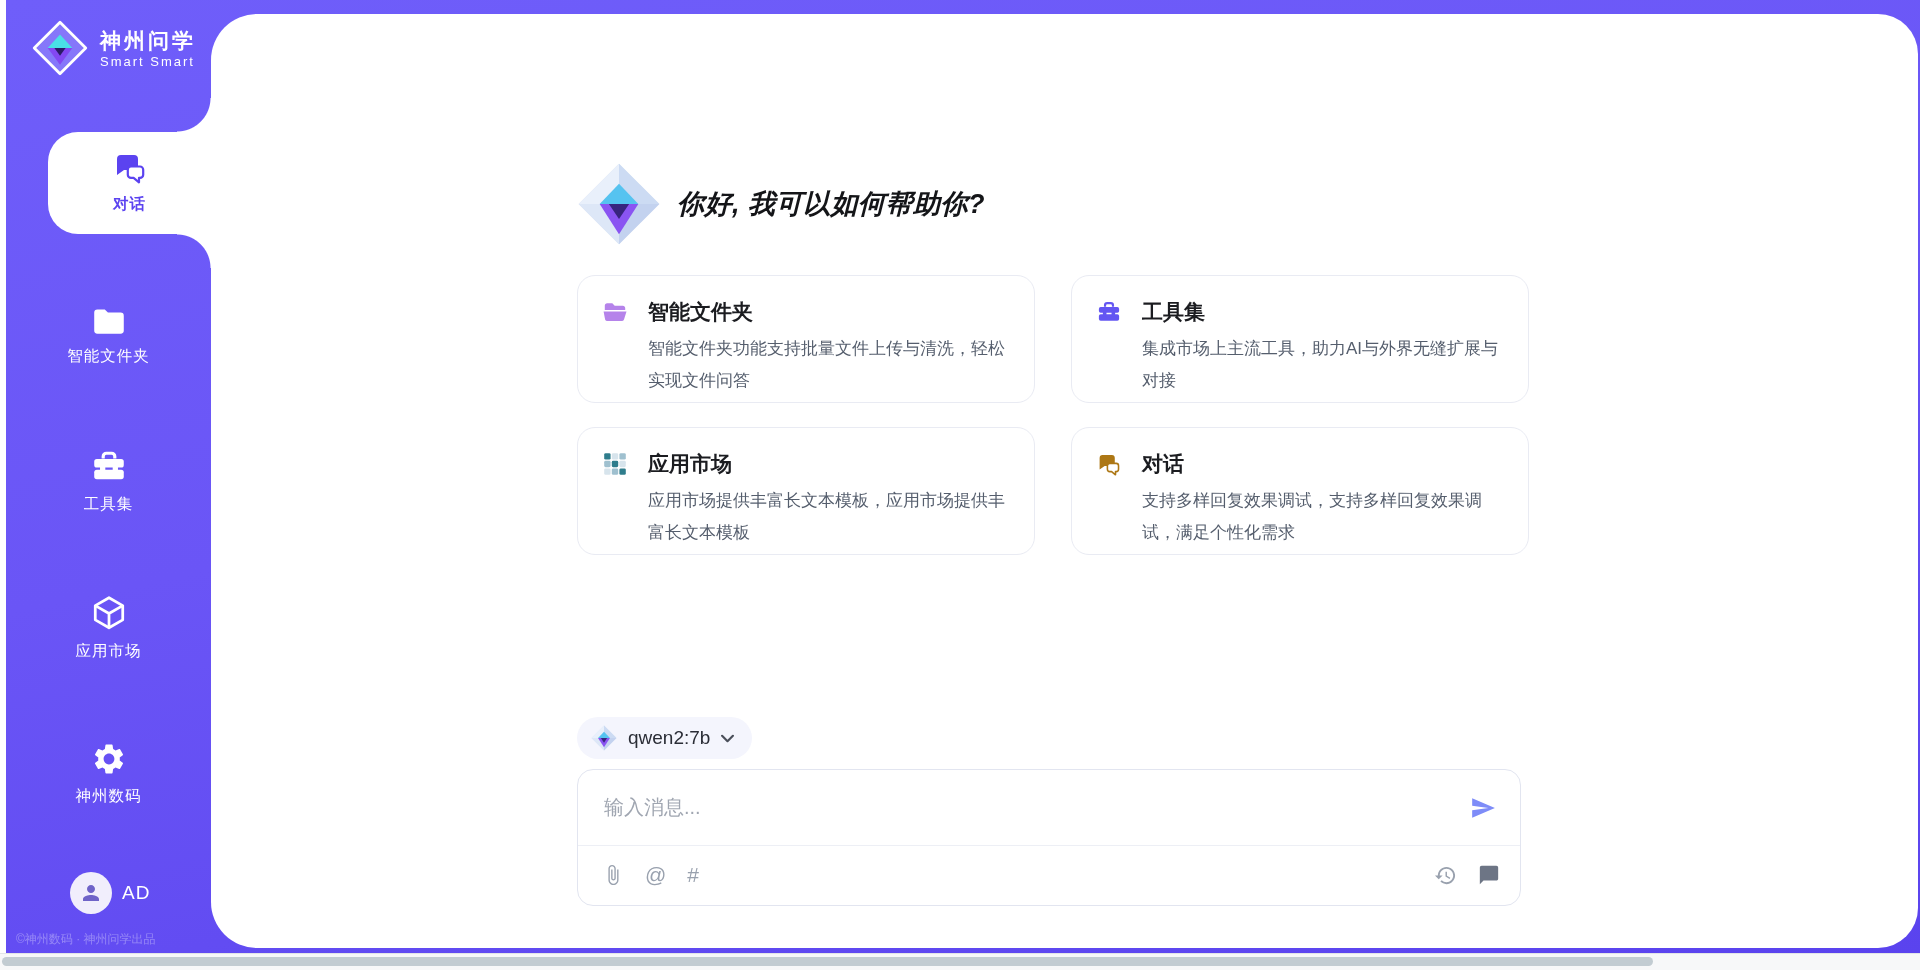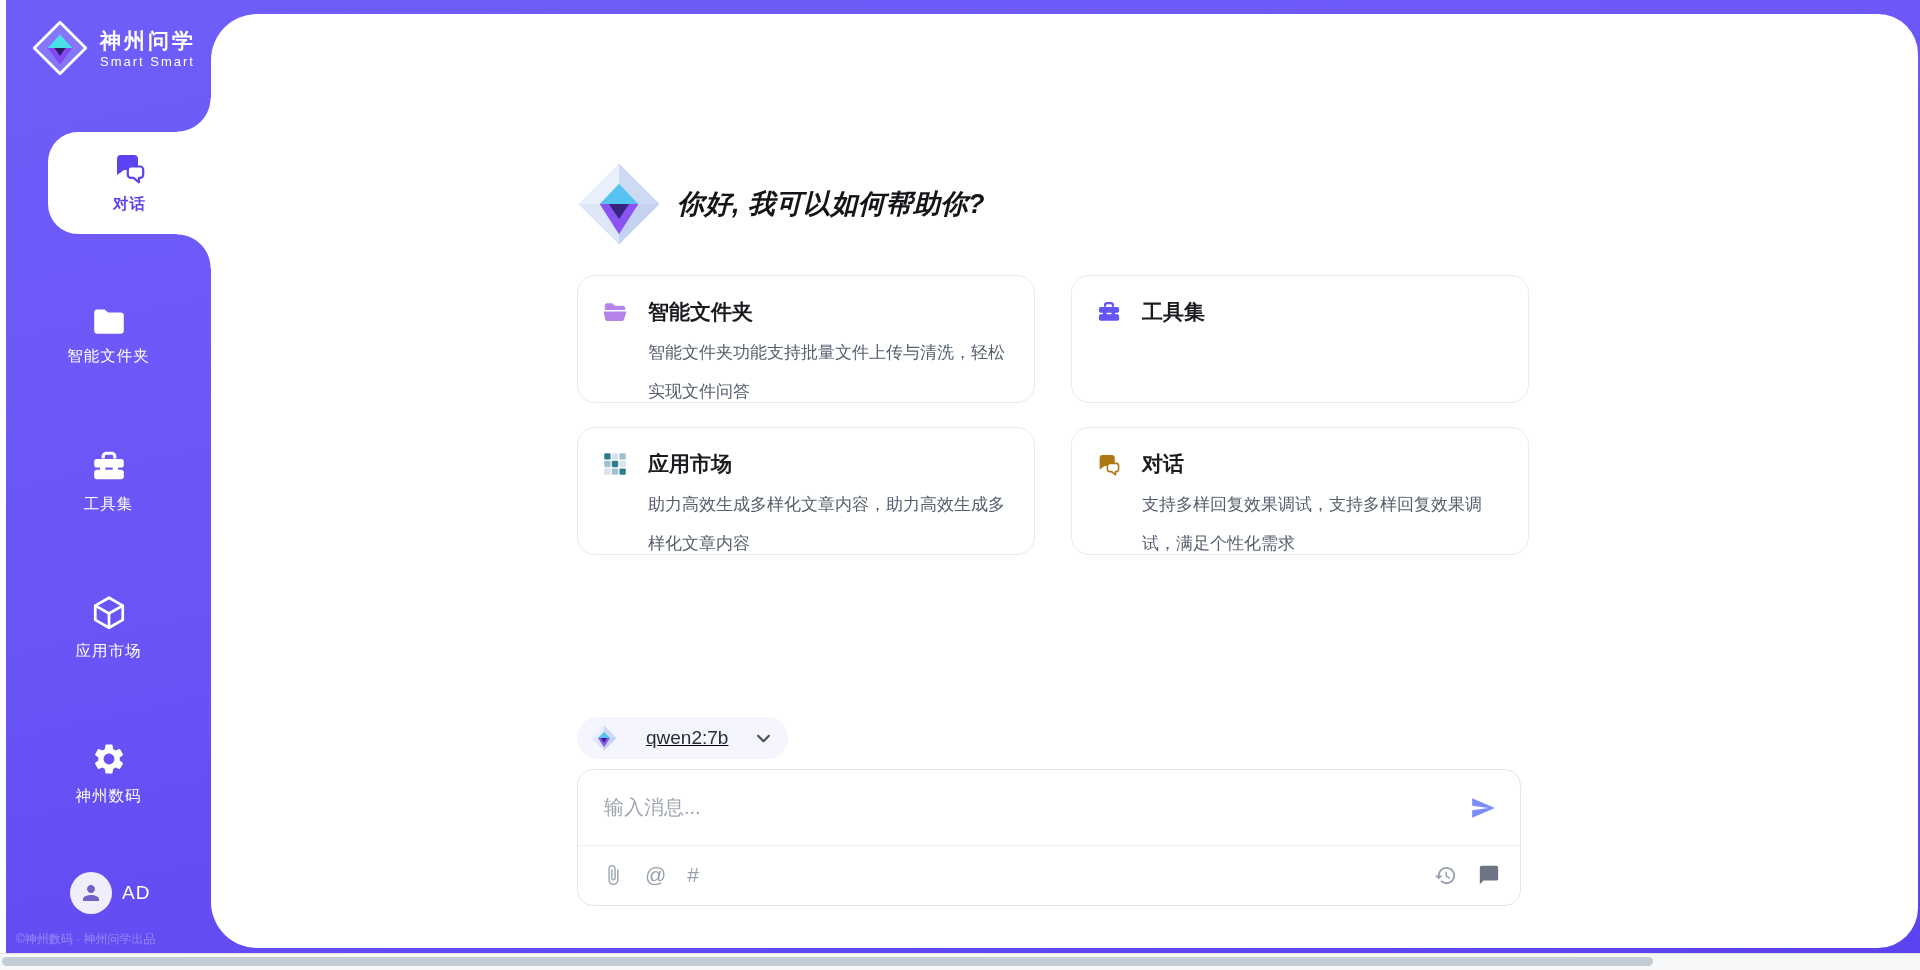--- a/index.html
+++ b/index.html
@@ -42,28 +42,28 @@
   .greet-gem{width:84px;height:84px;}
   .greet-title{margin:0;font-size:27px;font-weight:700;color:#141518;letter-spacing:.5px;}
 
   .cards{position:absolute;left:366px;top:261px;width:944px;display:grid;
     grid-template-columns:1fr 1fr;gap:24px 36px;}
   .card{box-sizing:border-box;background:#fff;border:1px solid #e9ebf3;border-radius:18px;
     padding:22px 24px 16px 24px;height:128px;cursor:pointer;}
   .card-head{display:flex;align-items:center;gap:20px;}
   .card-icon{display:flex;width:26px;justify-content:center;}
   .card-title{margin:0;font-size:21px;font-weight:700;color:#1b1c20;}
-  .card-desc{margin:7px 0 0 46px;width:362px;font-size:17px;line-height:39px;color:#555e6d;}
+  .card-desc{margin:7px 0 0 46px;width:362px;font-size:17px;line-height:32px;color:#555e6d;}
   .ic-folder-open{color:#b583ea;}
   .ic-toolbox{color:#6356f2;}
   .ic-chat-gold{color:#ad7714;}
 
   .model-pill{position:absolute;left:366px;top:703px;height:42px;display:inline-flex;align-items:center;
-    gap:29px;padding:0 18px 0 14px;background:#f4f5fd;border:none;border-radius:21px;cursor:pointer;
-    font-family:inherit;text-decoration:underline;}
+    gap:11px;padding:0 18px 0 14px;background:#f4f5fd;border:none;border-radius:21px;cursor:pointer;
+    font-family:inherit;}
   .pill-gem{width:26px;height:26px;}
   .pill-label{font-size:19px;color:#2a2d36;}
 
   .composer{position:absolute;left:366px;top:755px;width:944px;height:137px;box-sizing:border-box;
     border:1.5px solid #e2e5f0;border-radius:16px;background:#fff;}
   .composer-top{display:flex;align-items:center;height:76px;padding:0 20px 0 24px;
     border-bottom:1px solid #edeff5;box-sizing:border-box;}
   .msg-input{flex:1;border:none;outline:none;background:transparent;font-size:20px;color:#1d4ed8;
     font-family:inherit;}
   .msg-input::placeholder{color:#a0a6b1;}
@@ -208,40 +208,41 @@
 
       <article class="card">
         <div class="card-head">
           <span class="card-icon ic-toolbox">
             <svg width="26" height="25" viewBox="0 0 36 34">
                 <use href="#toolbox"></use>
               </svg>
           </span>
           <h2 class="card-title">工具集</h2>
         </div>
+        <p class="card-desc">集成市场上主流工具，助力AI与外界无缝扩展与对接</p>
       </article>
 
       <article class="card">
         <div class="card-head">
           <span class="card-icon">
             <svg width="24" height="24" viewBox="0 0 24 24">
               <rect x="1.2" y="1.2" width="6.4" height="6.4" rx="1.4" fill="#2f7d8c"></rect>
               <rect x="8.8" y="1.2" width="6.4" height="6.4" rx="1.4" fill="#d7e4ec"></rect>
               <rect x="16.4" y="1.2" width="6.4" height="6.4" rx="1.4" fill="#9fc0cf"></rect>
               <rect x="1.2" y="8.8" width="6.4" height="6.4" rx="1.4" fill="#9fc0cf"></rect>
               <rect x="8.8" y="8.8" width="6.4" height="6.4" rx="1.4" fill="#2f7d8c"></rect>
               <rect x="16.4" y="8.8" width="6.4" height="6.4" rx="1.4" fill="#d7e4ec"></rect>
               <rect x="1.2" y="16.4" width="6.4" height="6.4" rx="1.4" fill="#d7e4ec"></rect>
               <rect x="8.8" y="16.4" width="6.4" height="6.4" rx="1.4" fill="#9fc0cf"></rect>
               <rect x="16.4" y="16.4" width="6.4" height="6.4" rx="1.4" fill="#2f7d8c"></rect>
             </svg>
           </span>
           <h2 class="card-title">应用市场</h2>
         </div>
-        <p class="card-desc">助力高效生成多样化文章内容，助力高效生成多样化文章内容</p>
+        <p class="card-desc">应用市场提供丰富长文本模板，应用市场提供丰富长文本模板</p>
       </article>
 
       <article class="card">
         <div class="card-head">
           <span class="card-icon ic-chat-gold">
             <svg width="26" height="25" viewBox="0 0 36 34">
                 <use href="#chat"></use>
               </svg>
           </span>
           <h2 class="card-title">对话</h2>

